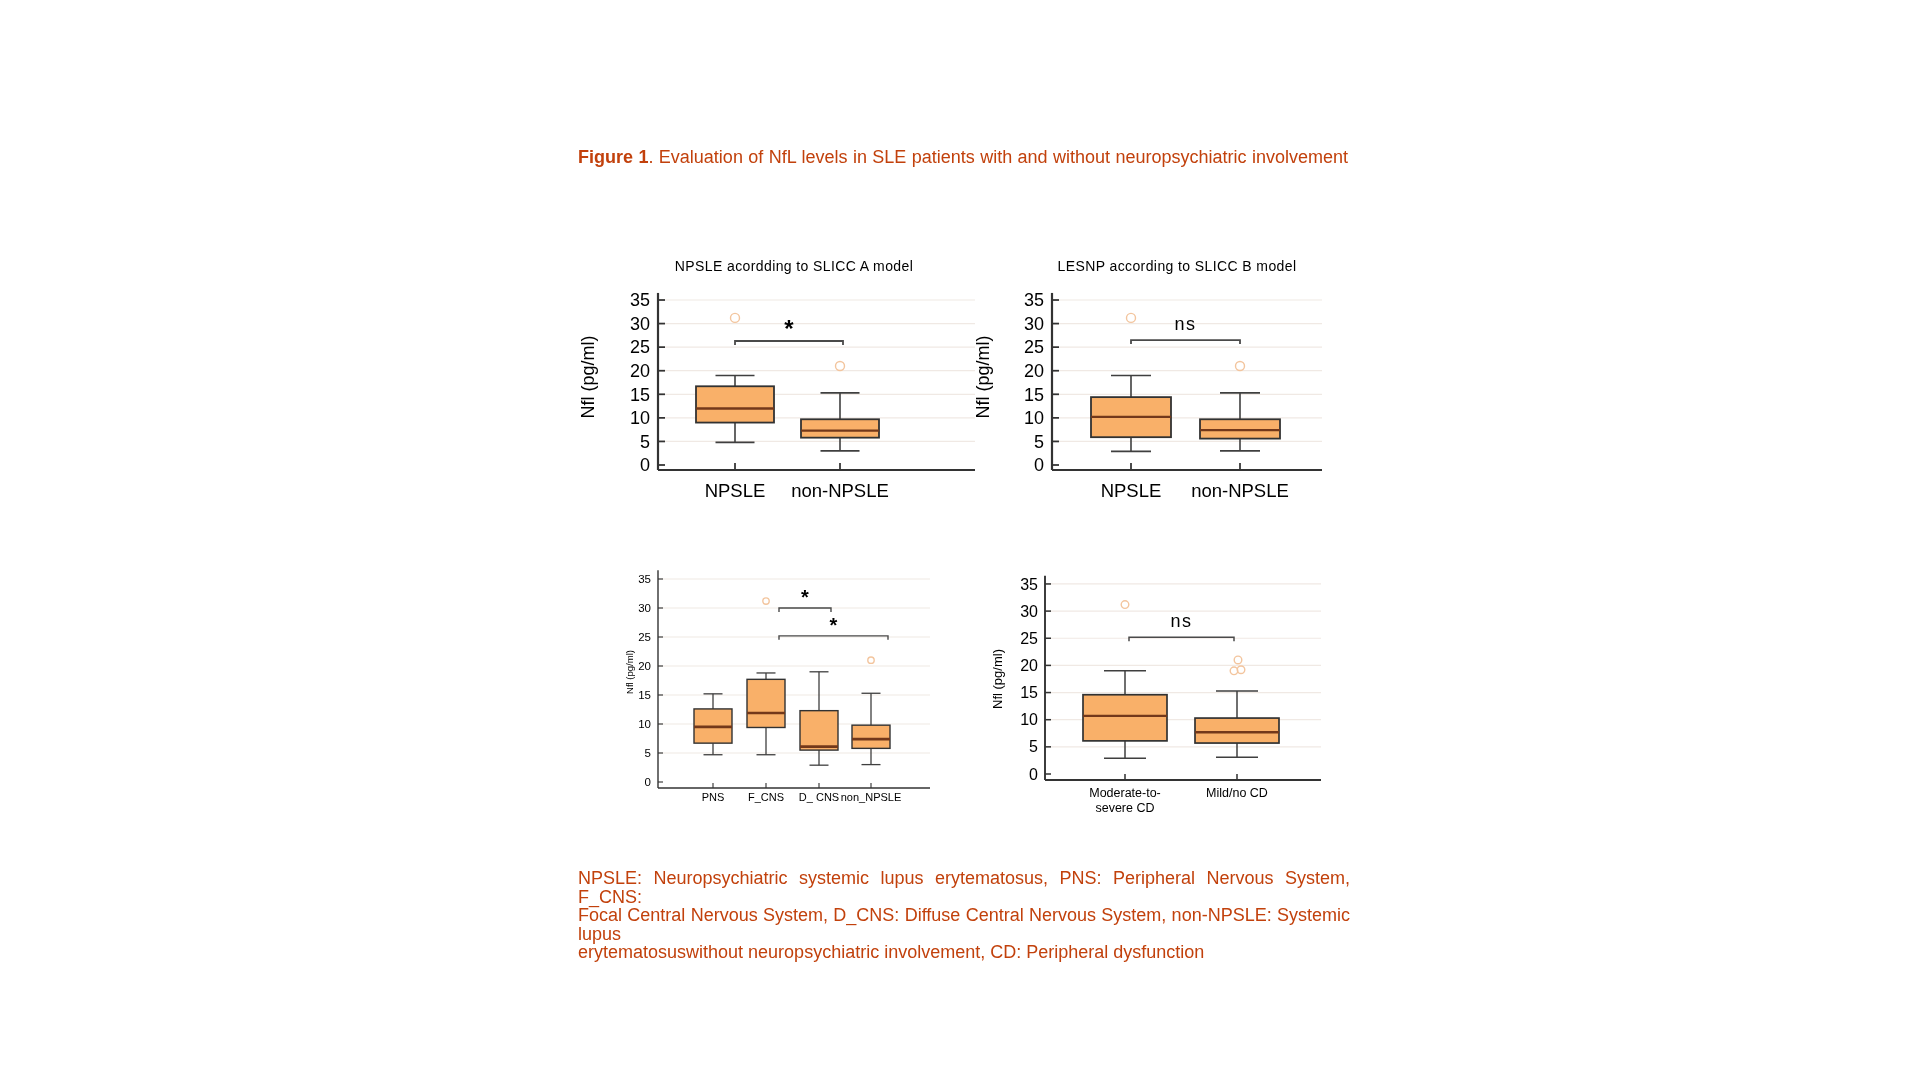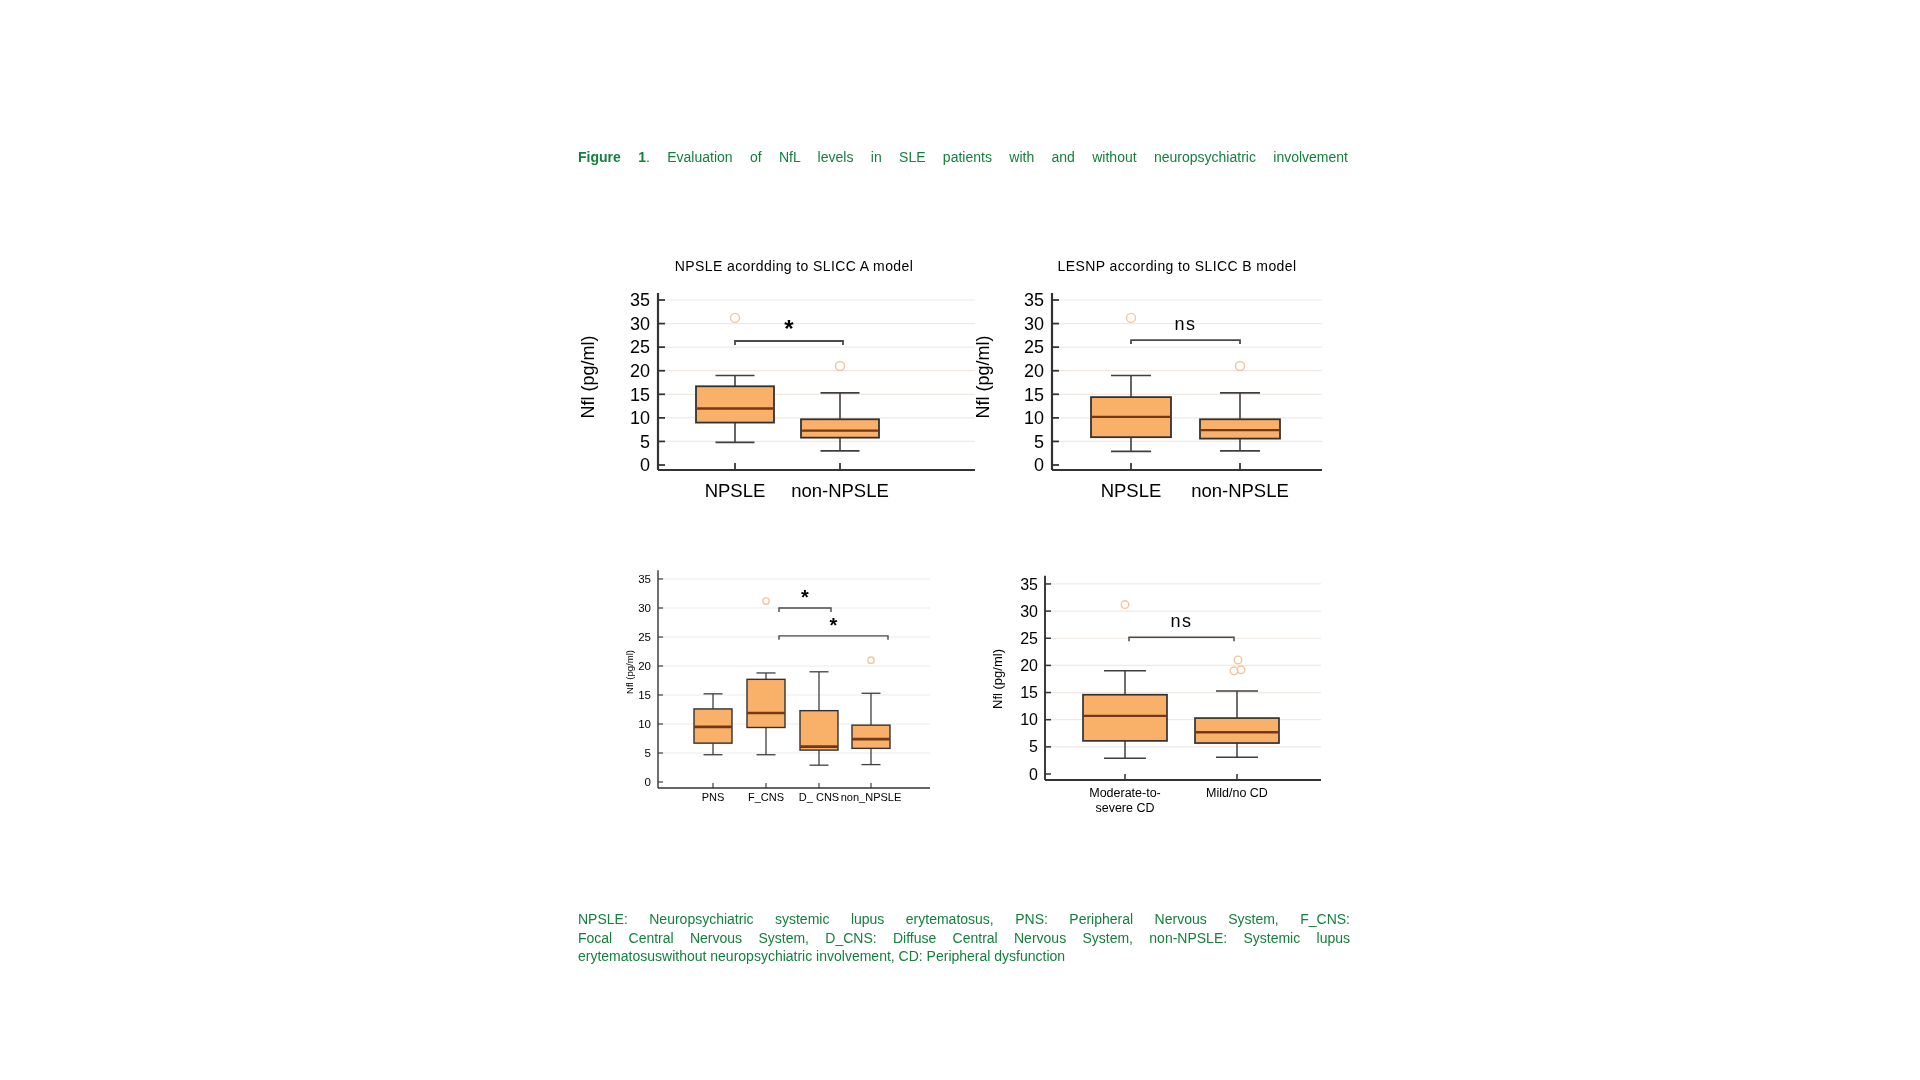--- a/index.html
+++ b/index.html
@@ -1,19 +1,19 @@
 <!DOCTYPE html>
 <html><head>
 <meta charset="utf-8">
 <style>
   html,body{margin:0;padding:0;background:#ffffff;}
   .page{position:relative;width:1920px;height:1080px;background:#ffffff;overflow:hidden;
         font-family:"Liberation Sans", sans-serif;color:#1a1a1a;}
   #charts{position:absolute;left:0;top:0;}
-  .textblock{position:absolute;font-size:14px;color:#15803d;}
+  .textblock{position:absolute;font-size:18px;color:#c2410c;}
   .textblock .tline{text-align:justify;line-height:17.5px;}
   .textblock.foot .tline{line-height:18.6px;}
   .tline.just{text-align:justify;text-align-last:justify;}
   .tline b{font-weight:bold;}
   svg text{font-family:"Liberation Sans", sans-serif;fill:#000;}
 </style>
 </head>
 <body>
 
 <div class="page">
@@ -232,19 +232,19 @@
         <line x1="1195" y1="732.189" x2="1279" y2="732.189" stroke="#73381a" stroke-width="2.4"></line>
         <circle cx="1238" cy="659.97" r="3.8" fill="none" stroke="#f3c59e" stroke-width="1.4"></circle>
         <circle cx="1234" cy="670.83" r="3.8" fill="none" stroke="#f3c59e" stroke-width="1.4"></circle>
         <circle cx="1241" cy="669.744" r="3.8" fill="none" stroke="#f3c59e" stroke-width="1.4"></circle>
         <path d="M 1129 641.164 L 1129 637.164 L 1234 637.164 L 1234 641.164" fill="none" stroke="#4a4a4a" stroke-width="1.5"></path>
         <text x="1181.5" y="627.164" text-anchor="middle" font-size="18" font-weight="normal" letter-spacing="1.5" fill="#000000">ns</text>
         <text x="1002" y="679" text-anchor="middle" font-size="13" transform="rotate(-90 1002 679)" fill="#000">Nfl (pg/ml)</text>
       </g>
     </svg>
 
-  <div class="textblock foot" style="left:578px;top:910px;width:772px;">
+  <div class="textblock foot" style="left:578px;top:869px;width:772px;">
     <div class="tline just">NPSLE: Neuropsychiatric systemic lupus erytematosus, PNS: Peripheral Nervous System, F_CNS:</div>
     <div class="tline just">Focal Central Nervous System, D_CNS: Diffuse Central Nervous System, non-NPSLE: Systemic lupus</div>
     <div class="tline">erytematosuswithout neuropsychiatric involvement, CD: Peripheral dysfunction</div>
   </div>
 
 </div>
 
 </body></html>

